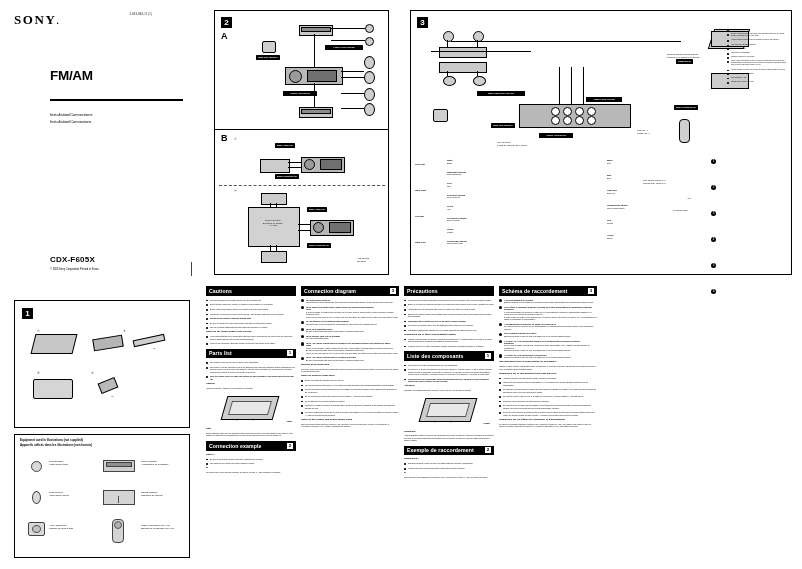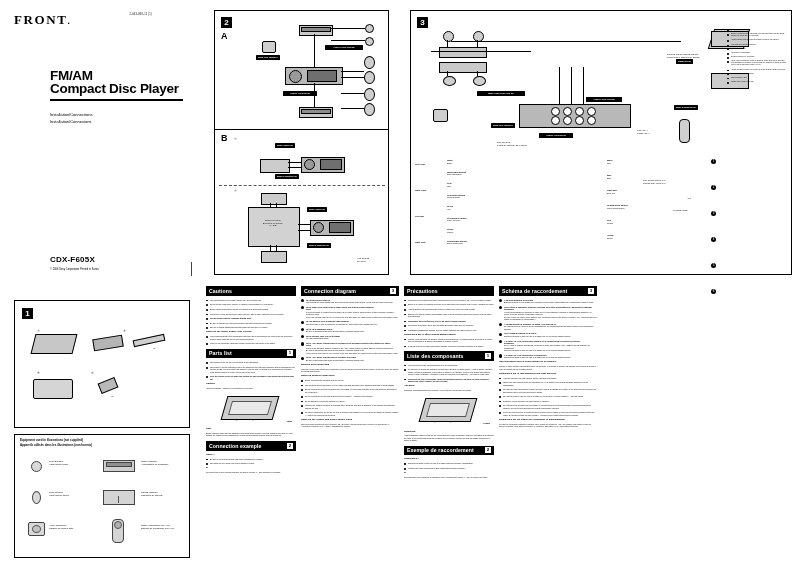--- a/index.html
+++ b/index.html
@@ -65,24 +65,23 @@
   .legendbox{position:absolute;border:1px solid #000;box-sizing:border-box;background:#fff;}
   .legitem{position:absolute;font-size:2.3px;line-height:3px;}
   .legicon{position:absolute;}
 </style>
 </head>
 <body>
 
 <div class="pg">
 
   <div id="cover">
-    <div class="sony"><span>FRONT</span><span class="dot">.</span></div>
+    <div class="sony"><span>SONY</span><span class="dot">.</span></div>
     <div class="partno">2-663-868-11 (1)</div>
     <div class="title1">FM/AM</div>
-    <div class="title2">Compact Disc Player</div>
     <div class="rule"></div>
     <div class="sub1">Installation/Connections</div>
     <div class="sub2">Installation/Connexions</div>
     <div class="model">CDX-F605X</div>
     <div class="copy">© 2006 Sony Corporation   Printed in Korea</div>
     <div class="vrule"></div>
   </div>
 
   <div class="box" style="left:214px;top:10px;width:175px;height:265px;">
     <div class="pnum" style="left:6px;top:6px;width:11px;height:11px;font-size:8px;line-height:11px;">2</div>

